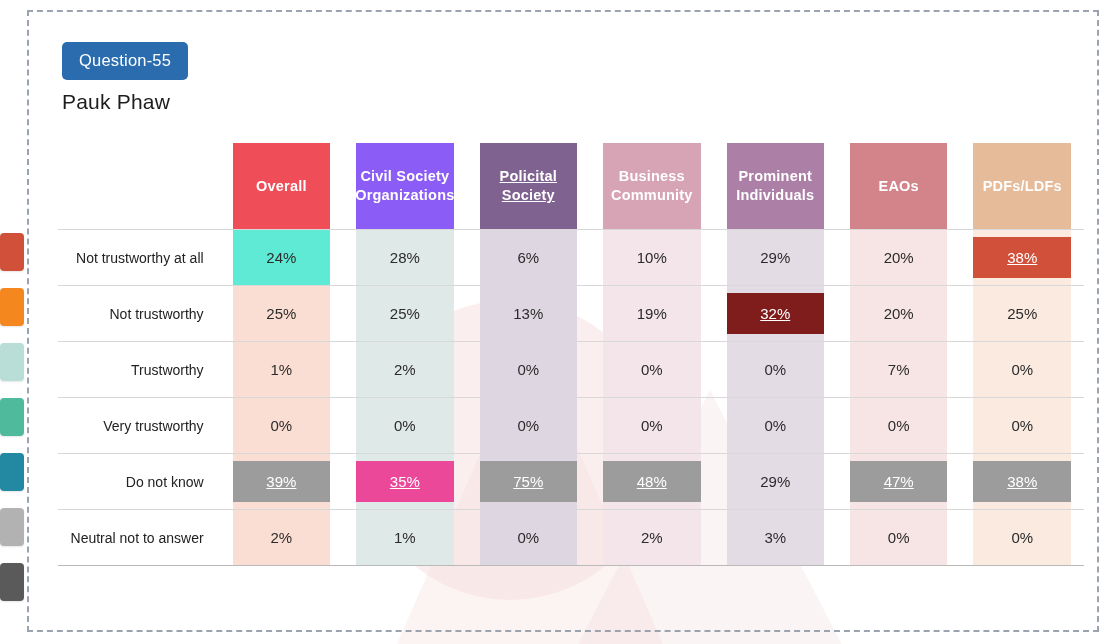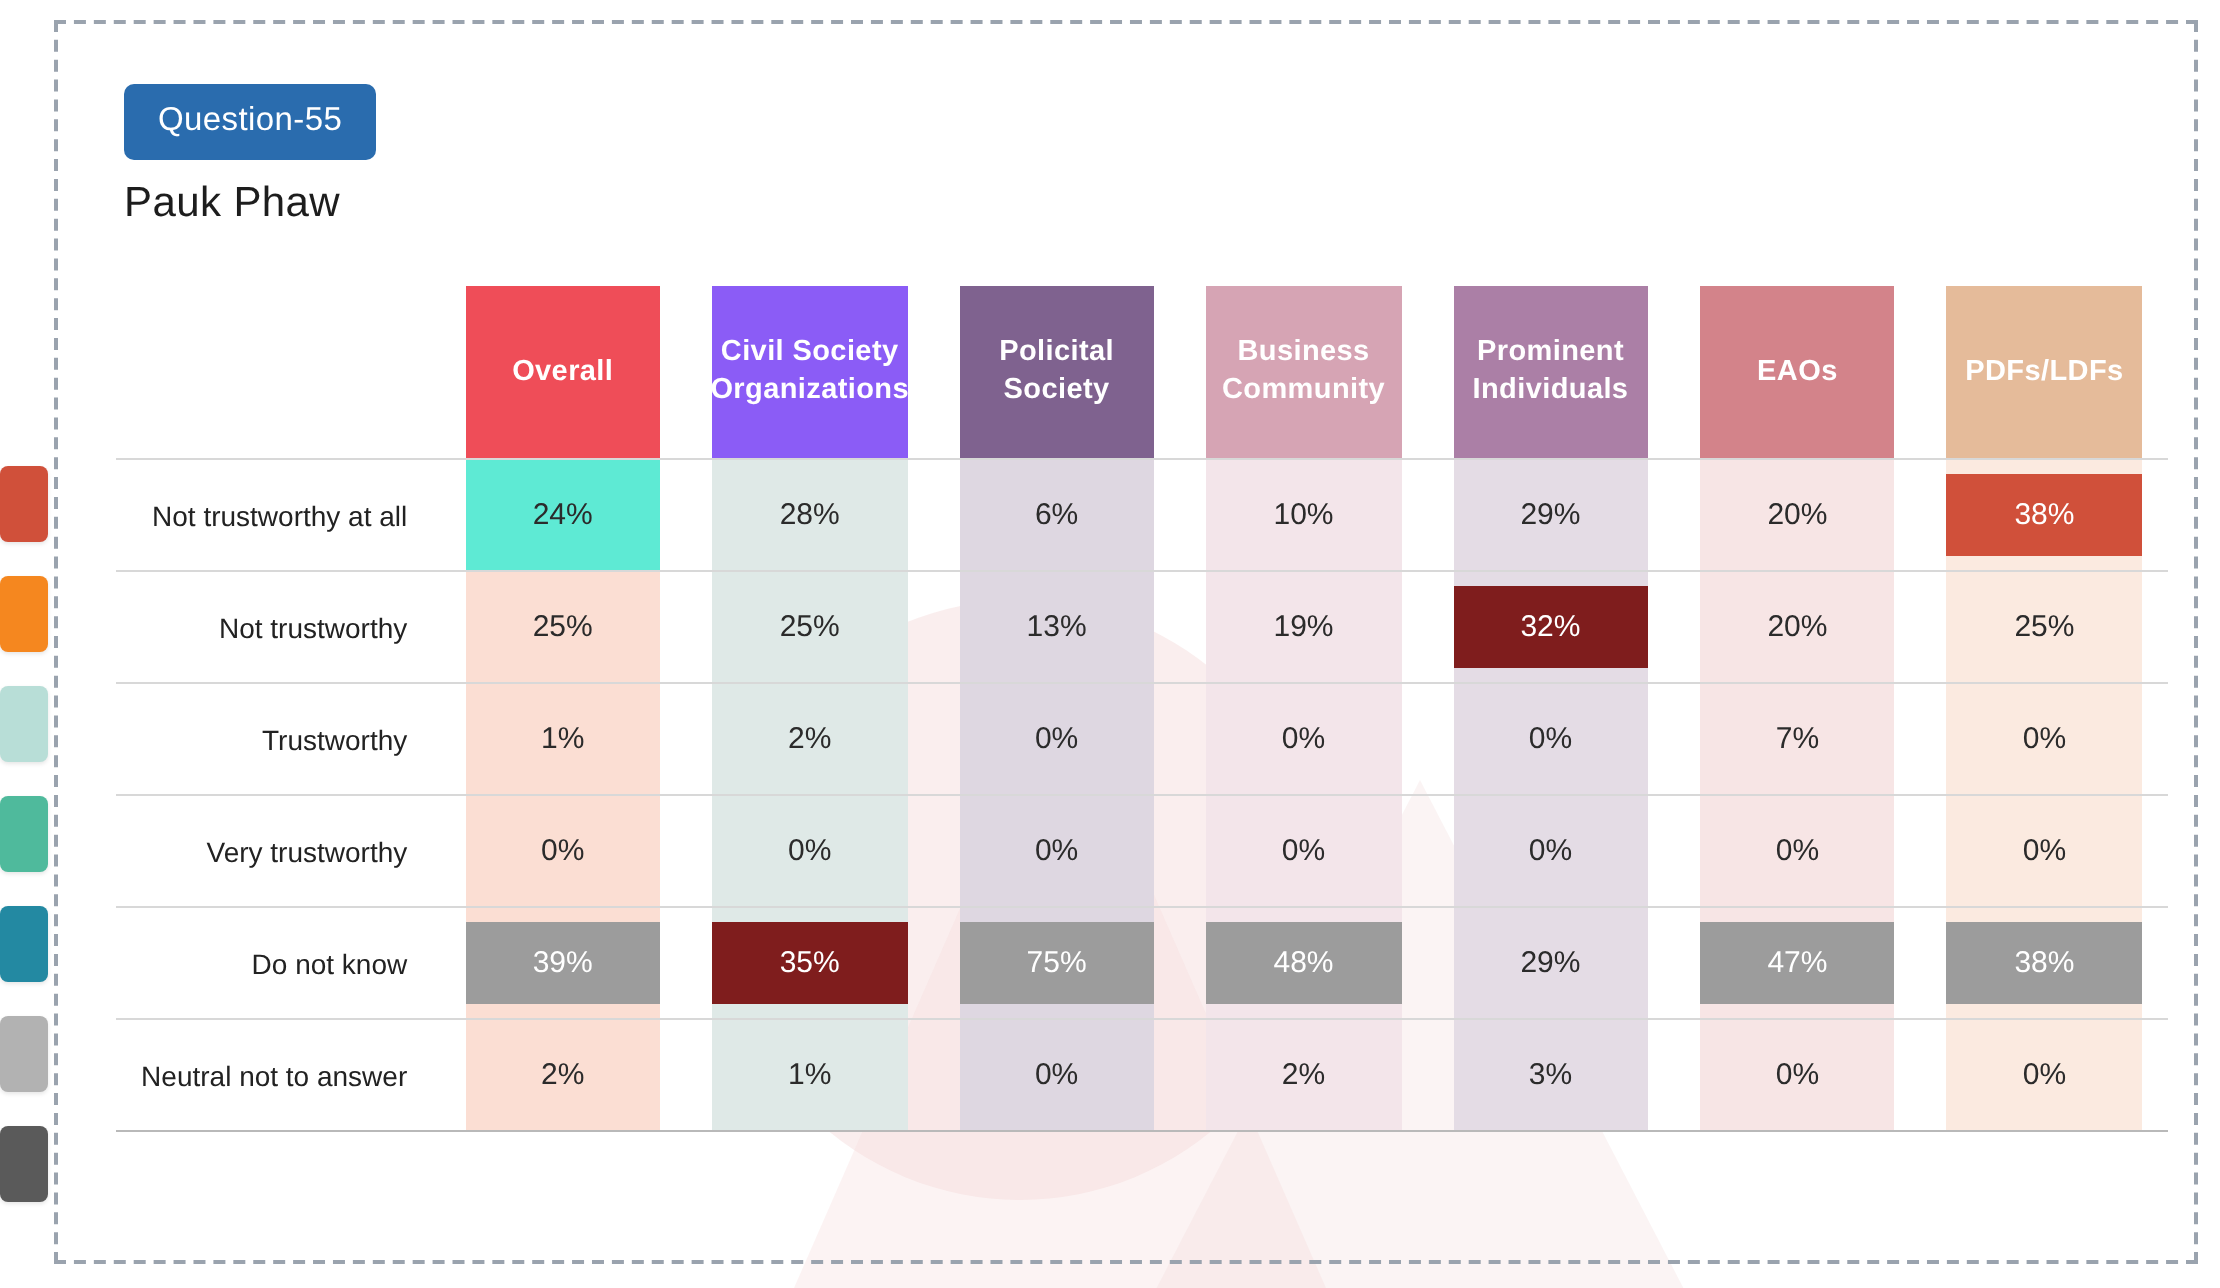--- a/index.html
+++ b/index.html
@@ -99,20 +99,21 @@
     position:relative;
   }
   .d-inner{
     position:absolute;left:13px;right:13px;top:0;bottom:0;
     display:flex;align-items:center;justify-content:center;
   }
   .hl{
     position:absolute;left:13px;right:13px;top:7px;bottom:7px;
     display:flex;align-items:center;justify-content:center;
     color:#ffffff;
+    text-decoration:underline;
   }
   .bottomline td{border-top:1px solid #b9b9b9;height:0;padding:0;}
 </style>
 </head>
 <body>
 
 <div id="root">
 
   <div class="watermark">
     <svg width="520" height="360" viewBox="0 0 520 360">
@@ -153,21 +154,21 @@
         <th class="hdr-cell">
             <div class="hdr-spacer"></div>
           </th>
       <th class="hdr-cell">
             <div class="hdr-box" style="background: rgb(239, 77, 88);">Overall</div>
           </th>
           <th class="hdr-cell">
             <div class="hdr-box" style="background: #8b5cf6;">Civil Society Organizations</div>
           </th>
           <th class="hdr-cell">
-            <div class="hdr-box" style="background: rgb(127, 98, 143);">Policital Society</div>
+            <div class="hdr-box" style="background: rgb(127, 98, 143); text-decoration: underline;">Policital Society</div>
           </th>
           <th class="hdr-cell">
             <div class="hdr-box" style="background: rgb(214, 164, 180);">Business Community</div>
           </th>
           <th class="hdr-cell">
             <div class="hdr-box" style="background: rgb(171, 127, 166);">Prominent Individuals</div>
           </th>
           <th class="hdr-cell">
             <div class="hdr-box" style="background: rgb(211, 131, 138);">EAOs</div>
           </th>
@@ -276,21 +277,21 @@
           </td>
         </tr>
         <tr class="rowline">
           <td class="lbl-cell">Do not know</td>
           <td class="d-cell" style="background: transparent;">
             <div class="d-inner" style="background: rgb(251, 222, 211);"></div>
             <div class="hl" style="background: rgb(156, 156, 156); text-align: right;">39%</div>
           </td>
           <td class="d-cell" style="background: transparent;">
             <div class="d-inner" style="background: rgb(223, 233, 231);"></div>
-            <div class="hl" style="background: #7f1d1d;">35%</div>
+            <div class="hl" style="background: #ec4899;">35%</div>
           </td>
           <td class="d-cell" style="background: transparent;">
             <div class="d-inner" style="background: rgb(222, 215, 225);"></div>
             <div class="hl" style="background: rgb(156, 156, 156);">75%</div>
           </td>
           <td class="d-cell" style="background: transparent;">
             <div class="d-inner" style="background: rgb(243, 229, 234);"></div>
             <div class="hl" style="background: rgb(156, 156, 156);">48%</div>
           </td>
           <td class="d-cell" style="background: transparent;">

